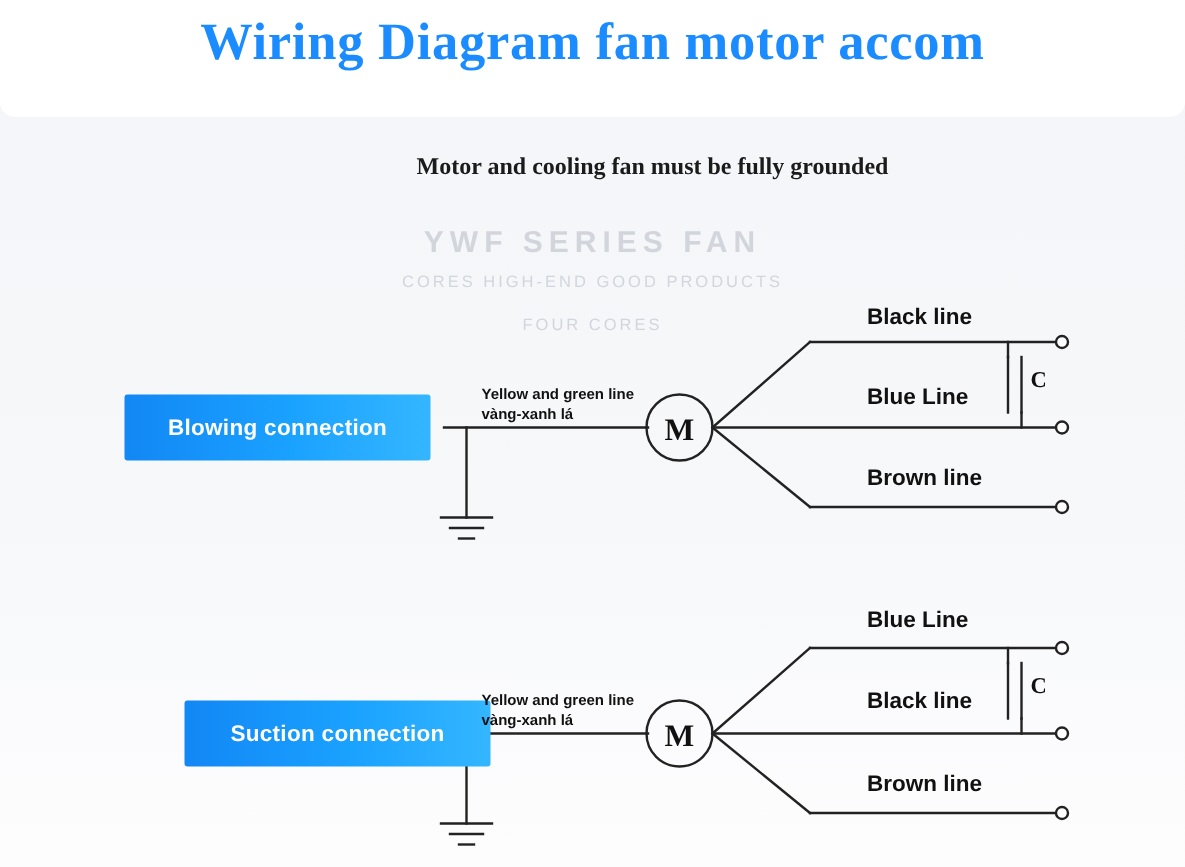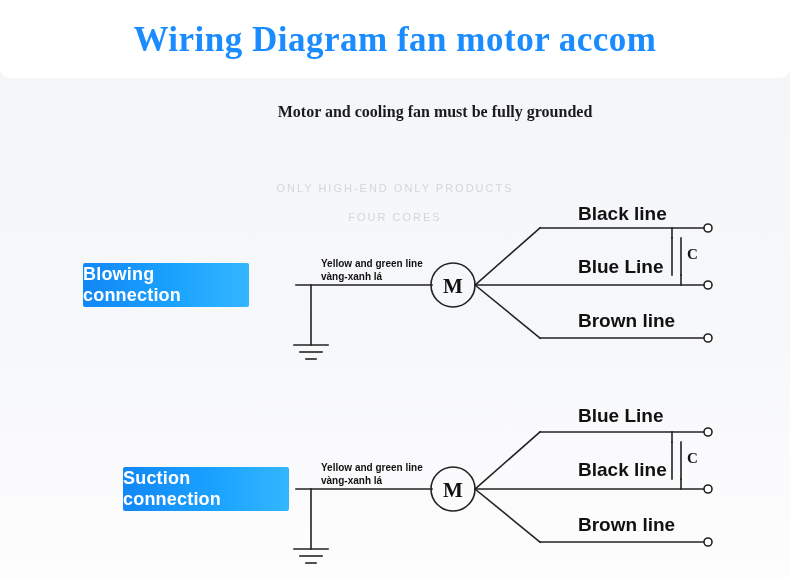--- a/index.html
+++ b/index.html
@@ -24,21 +24,21 @@
     position: absolute;
     left: 0; top: 0;
     width: 790px;
     height: 78px;
     background: #ffffff;
     border-bottom-left-radius: 10px;
     border-bottom-right-radius: 10px;
   }
   .main-title {
     position: absolute;
-    left: 0; top: 20px;
+    left: 0; top: 8px;
     width: 790px;
     text-align: center;
     font-family: "Liberation Serif", serif;
     font-weight: bold;
     font-size: 35px;
     letter-spacing: 0.5px;
     color: #1a8cff;
     white-space: nowrap;
   }
   .subtitle {
@@ -75,40 +75,40 @@
   }
   .wm3 {
     top: 196px;
     font-size: 11px;
     letter-spacing: 2px;
     margin-top: 15px;
   }
   
   .conn-btn {
     position: absolute;
-    width: 166px;
+    width: 204px;
     height: 44px;
     background: linear-gradient(90deg, #1287f5 0%, #1aa2ff 55%, #34b6ff 100%);
     color: #ffffff;
     font-weight: bold;
-    font-size: 18px;
+    font-size: 15px;
     display: flex;
     align-items: center;
     justify-content: center;
     border-radius: 2px;
     letter-spacing: 0.2px;
   }
   #btn-blow { left: 83px; top: 263px; }
   #btn-suct { left: 83px; top: 467px; margin-left: 40px; }
 
   
   .wire-label {
     position: absolute;
     font-weight: bold;
-    font-size: 19px;
+    font-size: 15px;
     color: #111111;
     white-space: nowrap;
   }
   .ygl {
     position: absolute;
     font-size: 10px;
     font-weight: bold;
     color: #111111;
     white-space: nowrap;
     line-height: 13px;
@@ -138,21 +138,22 @@
 </head>
 <body>
 
 <div class="page">
 
   <div class="header-band"></div>
 
   <div class="main-title">Wiring Diagram fan motor accom</div>
   <div class="subtitle">Motor and cooling fan must be fully grounded</div>
 
-  <div class="wm wm2">ONLY HIGH-END ONLY PRODUCTS</div>
+  <div class="wm wm1">YWF SERIES FAN</div>
+  <div class="wm wm2">CORES HIGH-END GOOD PRODUCTS</div>
   <div class="wm wm3">FOUR CORES</div>
 
   <svg class="diagram" viewBox="0 0 790 578">
     <g stroke="#222222" stroke-width="1.6" fill="none" stroke-linecap="square">
 
       <line x1="296" y1="285" x2="432" y2="285"></line>
 
       <line x1="311" y1="285" x2="311" y2="345"></line>
 
       <line x1="294" y1="345" x2="328" y2="345"></line>

